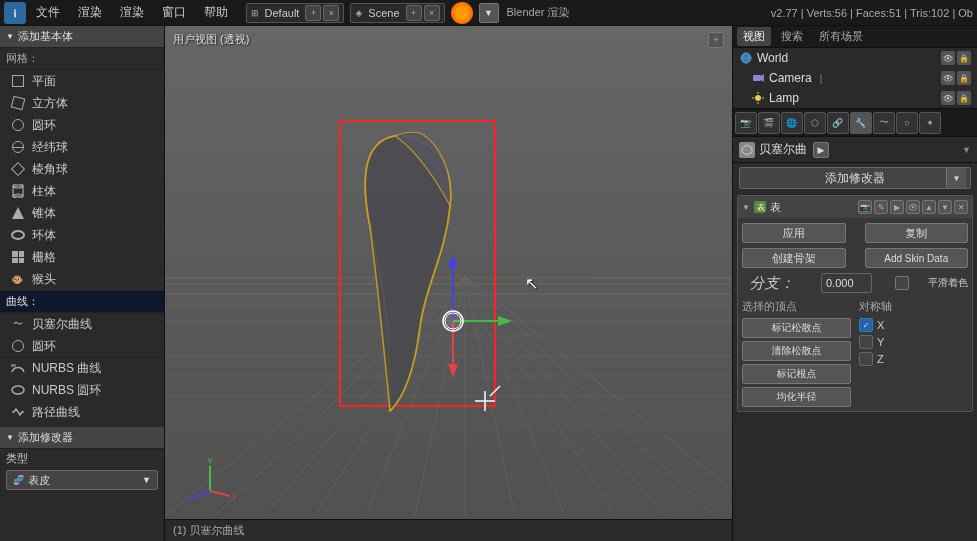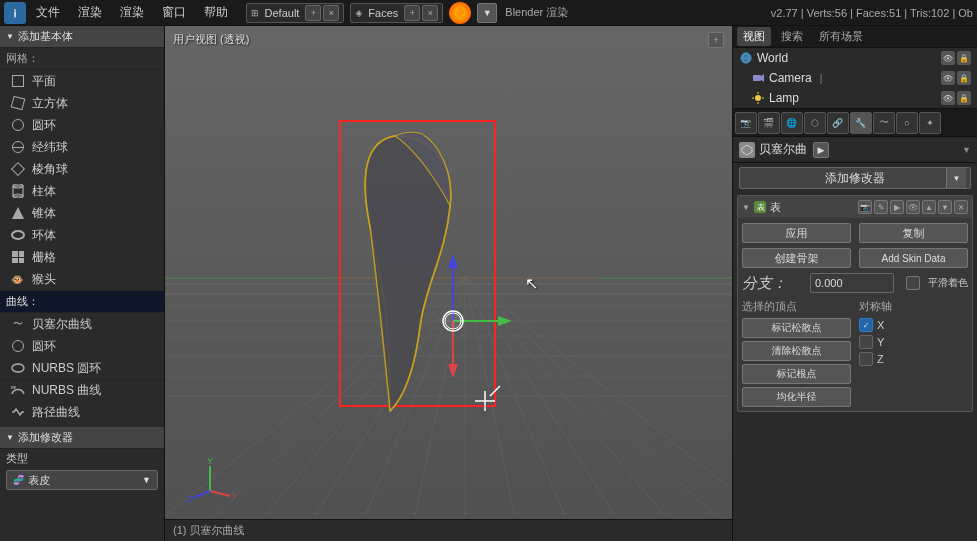--- a/index.html
+++ b/index.html
@@ -365,23 +365,24 @@
     .mod-controls { display:flex;gap:2px;margin-left:auto; }
     .mod-ctrl-btn { width:14px;height:14px;background:#555;border:1px solid #777;border-radius:2px;display:flex;align-items:center;justify-content:center;font-size:8px;color:#aaa;cursor:pointer; }
 
     .modifier-panel-body {
       padding: 4px;
     }
 
     .mod-row {
       display: flex;
       align-items: center;
-      gap: 8px;
+      gap: 19px;
       margin-bottom: 3px;
       height: 22px;
+      text-align: center;
     }
 
     .mod-btn {
       flex: 1;
       background: #555;
       border: 1px solid #777;
       border-radius: 2px;
       height: 20px;
       display: flex; align-items: center; justify-content: center;
       font-size: 11px; color: #ddd; cursor: pointer;
@@ -418,21 +419,21 @@
 
   <div class="tab-group" style="margin-left:8px;">
     <span style="font-size:9px;color:#aaa;">⊞</span>
     <span class="tab-label">Default</span>
     <div class="tab-btn">+</div>
     <div class="tab-btn">×</div>
   </div>
 
   <div class="tab-group" style="margin-left:4px;">
     <span style="font-size:9px;color:#aaa;">◈</span>
-    <span class="tab-label">Faces</span>
+    <span class="tab-label">Scene</span>
     <div class="tab-btn">+</div>
     <div class="tab-btn">×</div>
   </div>
 
   <div class="blender-logo">🔶</div>
 
   <div style="margin-left:4px;display:flex;align-items:center;gap:4px;">
     <div style="width:20px;height:20px;background:#555;border:1px solid #777;border-radius:2px;display:flex;align-items:center;justify-content:center;font-size:9px;">▼</div>
     <span class="version-info">Blender 渲染</span>
   </div>
@@ -529,36 +530,36 @@
         </div>
       <span class="sidebar-item-label">贝塞尔曲线</span>
     </div>
     <div class="sidebar-item-row">
       <div class="item-icon">
           <div class="icon-circle"></div>
         </div>
       <span class="sidebar-item-label">圆环</span>
     </div>
 
-    <div class="sidebar-item-row">
-      <div class="item-icon">
-        <svg width="14" height="10" viewBox="0 0 14 10">
-            <ellipse cx="7" cy="5" rx="6" ry="4" fill="none" stroke="#aaa" stroke-width="1.5"></ellipse>
-          </svg>
-      </div>
-      <span class="sidebar-item-label">NURBS 圆环</span>
-    </div>
     <div class="sidebar-item-row" style="border-top:1px solid #222;">
       <div class="item-icon">
         <svg width="14" height="10" viewBox="0 0 14 10">
             <path d="M1,8 C3,2 11,2 13,8" fill="none" stroke="#aaa" stroke-width="1.5"></path>
             <rect x="0" y="0" width="4" height="2" fill="none" stroke="#aaa" stroke-width="1"></rect>
           </svg>
       </div>
       <span class="sidebar-item-label">NURBS 曲线</span>
+    </div>
+    <div class="sidebar-item-row">
+      <div class="item-icon">
+        <svg width="14" height="10" viewBox="0 0 14 10">
+            <ellipse cx="7" cy="5" rx="6" ry="4" fill="none" stroke="#aaa" stroke-width="1.5"></ellipse>
+          </svg>
+      </div>
+      <span class="sidebar-item-label">NURBS 圆环</span>
     </div>
     <div class="sidebar-item-row">
       <div class="item-icon">
         <svg width="14" height="10" viewBox="0 0 14 10">
             <path d="M1,5 L3,5 L5,2 L9,8 L11,5 L13,5" fill="none" stroke="#aaa" stroke-width="1.5"></path>
           </svg>
       </div>
       <span class="sidebar-item-label">路径曲线</span>
     </div>
 

